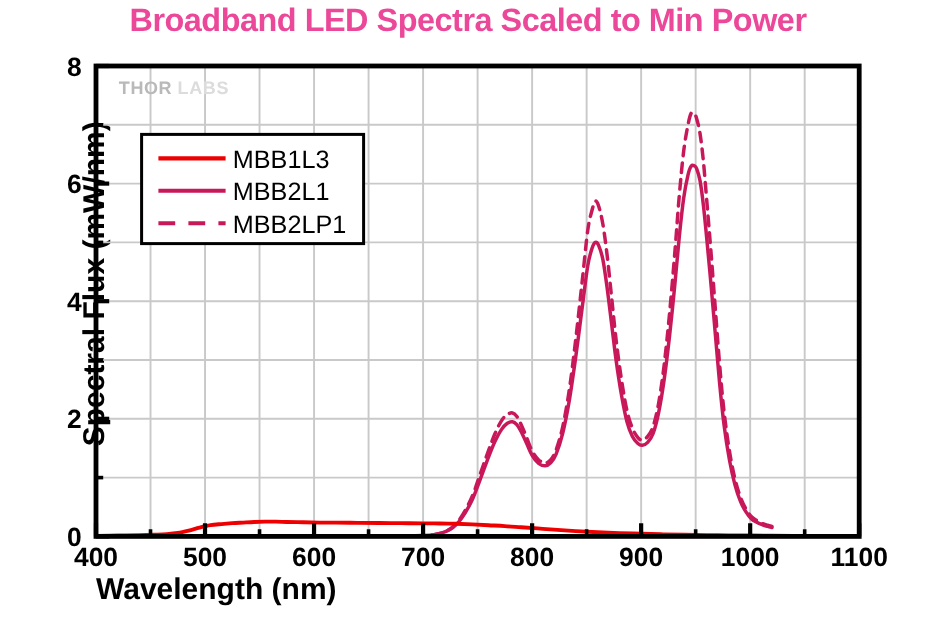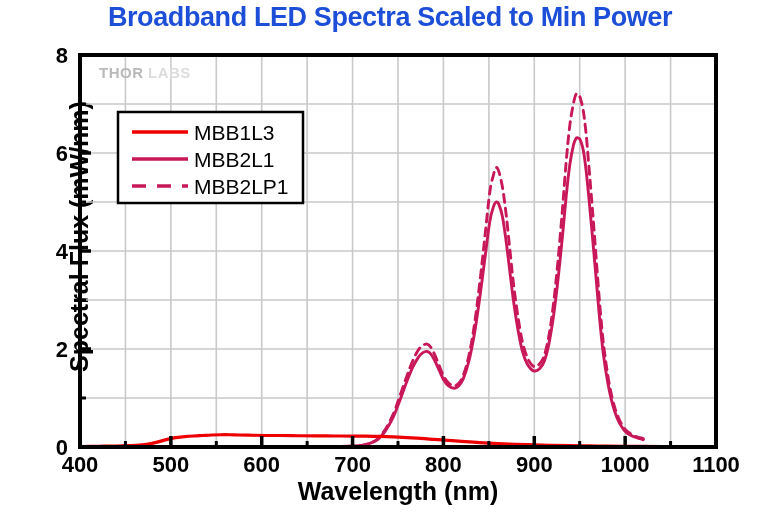--- a/index.html
+++ b/index.html
@@ -22,21 +22,21 @@
   #chart-title {
     position: absolute;
     left: 0;
     top: 2px;
     width: 780px;
     text-align: center;
     font-family: "Liberation Sans", sans-serif;
     font-weight: bold;
     font-size: 27px;
     letter-spacing: -0.4px;
-    color: #1d4ed8;
+    color: #ec4899;
     white-space: nowrap;
   }
   #ylabel {
     position: absolute;
     left: -121px;
     top: 222px;
     width: 400px;
     text-align: center;
     transform: rotate(-90deg);
     transform-origin: 50% 50%;
@@ -44,21 +44,21 @@
     font-weight: bold;
     font-size: 25px;
     color: #000000;
     white-space: nowrap;
   }
   #xlabel {
     position: absolute;
     left: 80px;
     top: 477px;
     width: 636px;
-    text-align: center;
+    text-align: left;
     font-family: "Liberation Sans", sans-serif;
     font-weight: bold;
     font-size: 25px;
     color: #000000;
     white-space: nowrap;
   }
   #plot-svg {
     position: absolute;
     left: 0;
     top: 0;

